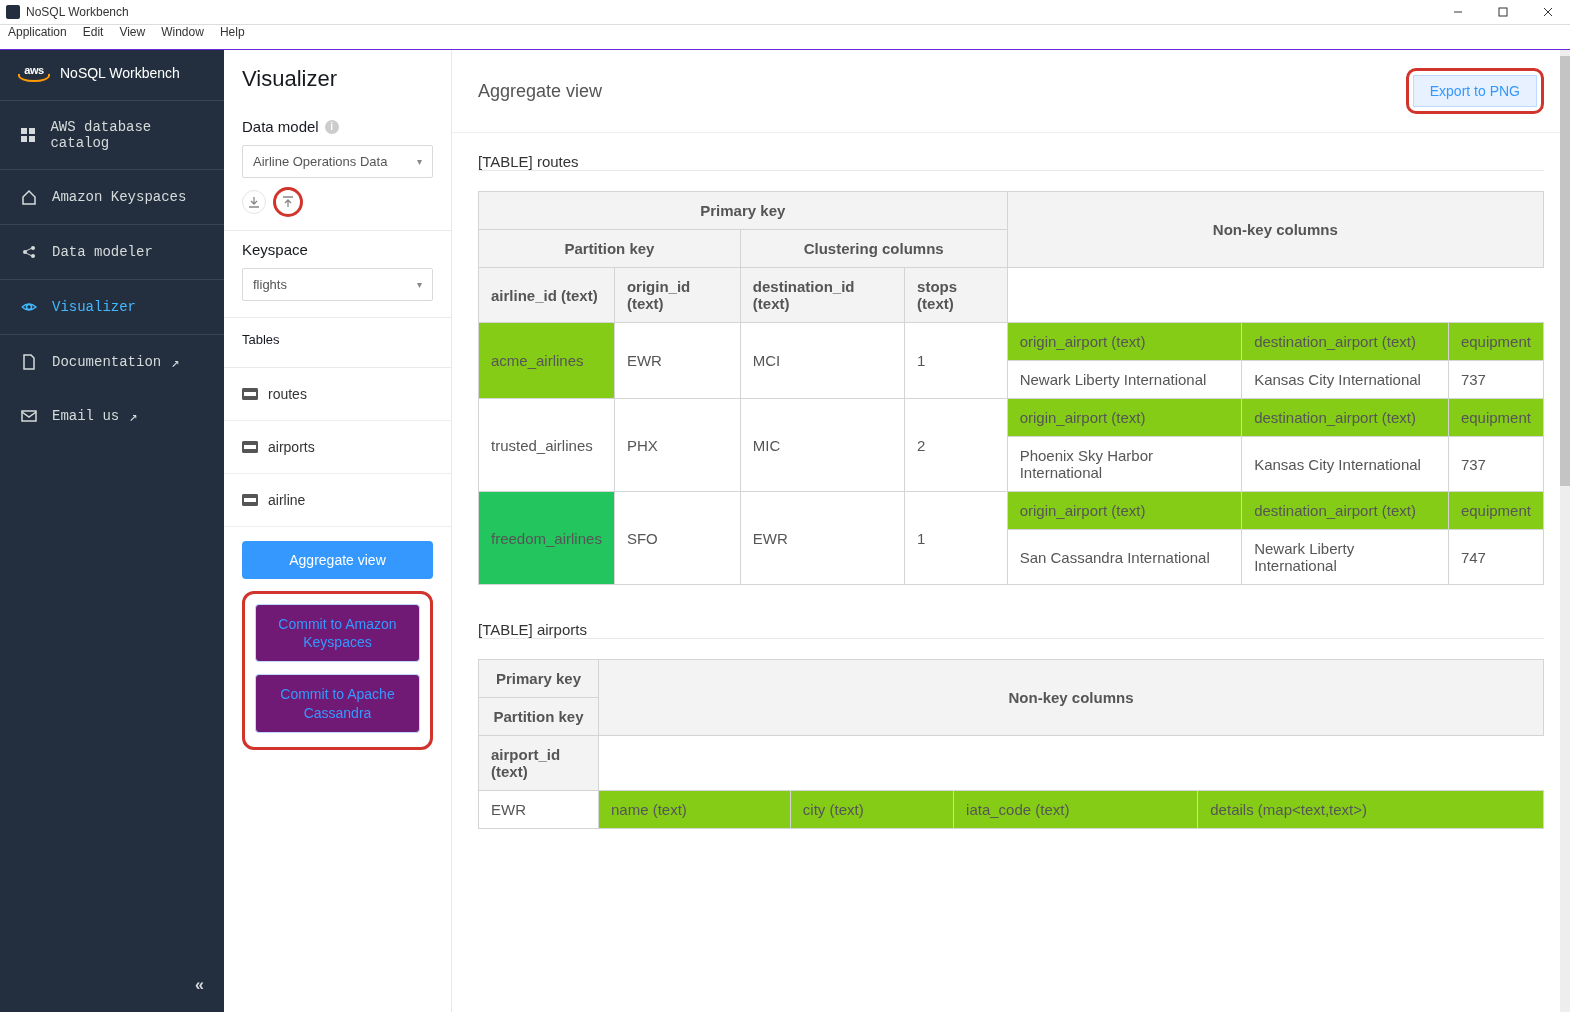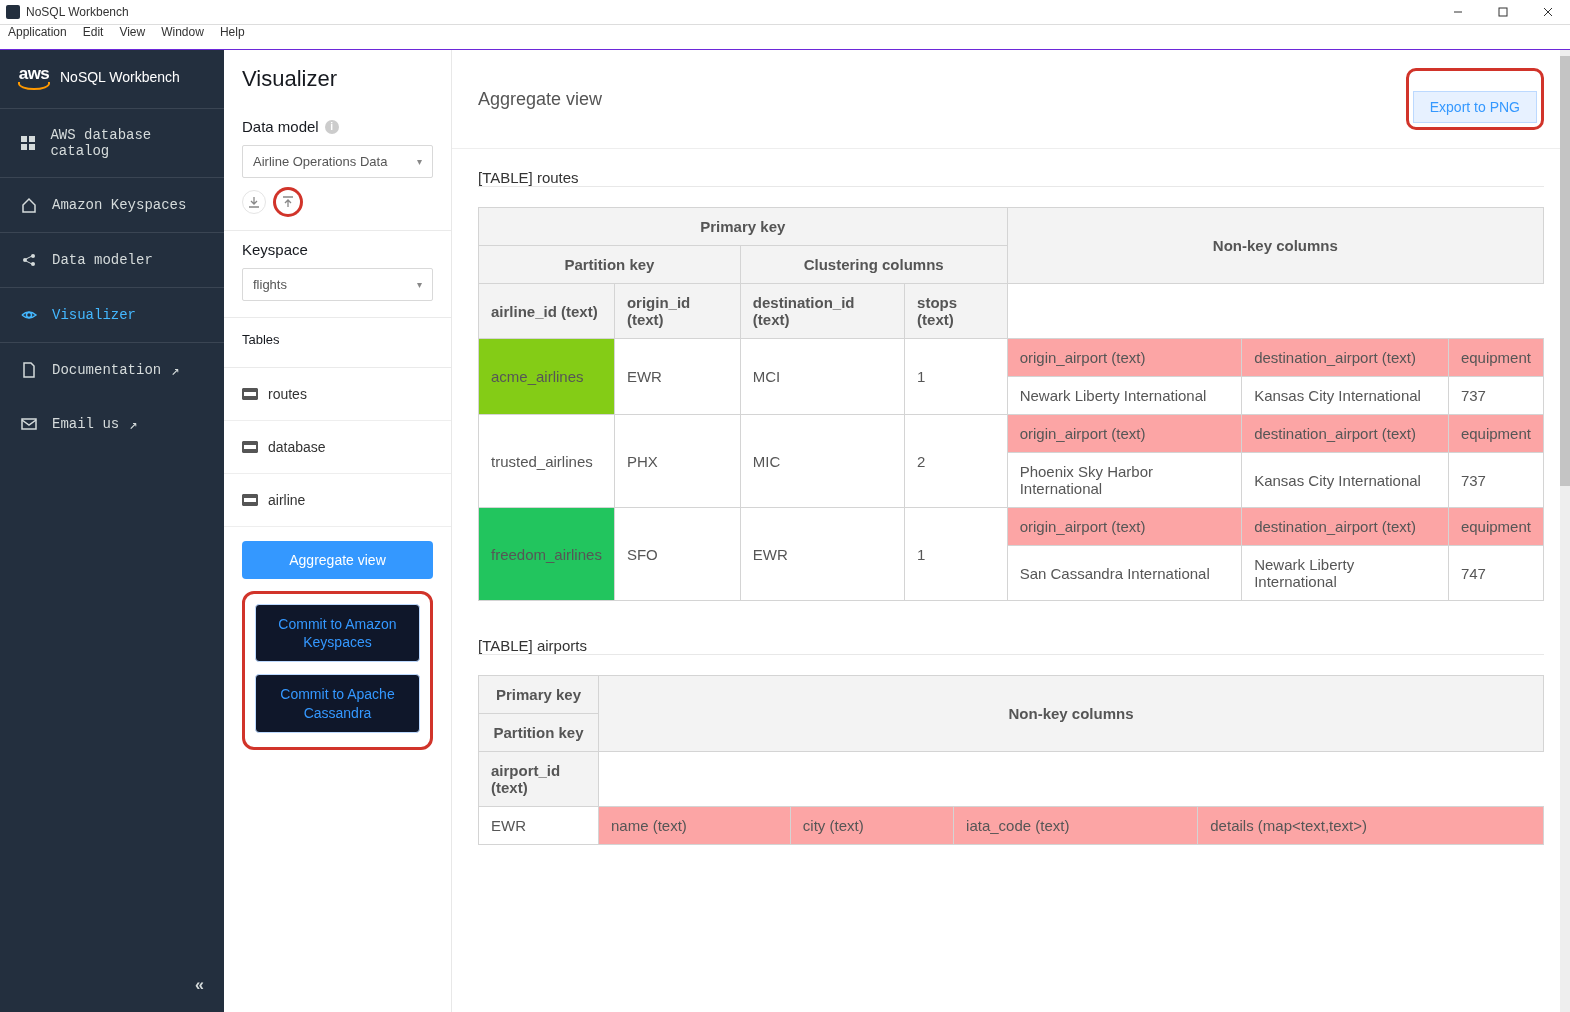--- a/index.html
+++ b/index.html
@@ -15,21 +15,21 @@
 
 
 .menubar { height: 25px; display: flex; gap: 0; padding: 0 8px; border-bottom: 1px solid #6d28d9; }
 .menubar span { font-size: 12px; color: #333; margin-right: 16px; cursor: default; }
 
 .app { display: flex; height: calc(100vh - 50px); }
 
 
 .sidebar { width: 224px; background: #232f3e; color: #d5dbdb; display: flex; flex-direction: column; position: relative; }
 .sidebar-header { display: flex; align-items: center; gap: 10px; padding: 14px 18px 18px 18px; border-bottom: 1px solid #3a4553; }
-.aws-logo { font-family: Arial; font-weight: bold; color: #fff; font-size: 17px; letter-spacing: -0.5px; display: flex; flex-direction: column; align-items: center; }
+.aws-logo { font-family: Arial; font-weight: bold; color: #fff; font-size: 11px; letter-spacing: -0.5px; display: flex; flex-direction: column; align-items: center; }
 .aws-smile { width: 32px; height: 8px; border: 2px solid #ff9900; border-top: none; border-radius: 0 0 40px 40px / 0 0 16px 16px; margin-top: -2px; }
 .sidebar-app-name { font-size: 14px; color: #fff; }
 .nav-items { list-style: none; font-family: Liberation Mono, monospace; }
 .nav-item { display: flex; align-items: center; gap: 14px; padding: 18px 20px; border-bottom: 1px solid #3a4553; color: #d5dbdb; cursor: pointer; font-size: 14px; }
 .nav-item.active { color: #44b8ff; }
 .nav-item.no-border { border-bottom: none; }
 .nav-icon { width: 18px; height: 18px; display: inline-flex; align-items: center; justify-content: center; }
 .sidebar-collapse { position: absolute; bottom: 18px; right: 20px; color: #d5dbdb; font-size: 16px; font-weight: bold; }
 
 
@@ -43,40 +43,40 @@
 .icon-row { display: flex; gap: 10px; margin-top: 12px; align-items: center; }
 .icon-btn { width: 24px; height: 24px; border: 1px solid #e5e5e5; border-radius: 50%; display: inline-flex; align-items: center; justify-content: center; color: #888; cursor: pointer; background: #fff; }
 .icon-btn.highlighted { box-shadow: 0 0 0 3px #d1342a; border-color: transparent; }
 .tables-section { padding: 14px 18px; border-bottom: 1px solid #eaeaea; }
 .tables-header { font-size: 13px; color: #16191f; margin-bottom: 6px; }
 .table-item { display: flex; align-items: center; gap: 10px; padding: 18px 18px; border-bottom: 1px solid #eee; color: #333; font-size: 14px; cursor: pointer; }
 .table-icon { width: 16px; height: 12px; display: inline-block; background: linear-gradient(#555 0 33%, transparent 33% 66%, #555 66% 100%), linear-gradient(90deg, #555 0 10%, transparent 10% 90%, #555 90% 100%); border: 1px solid #555; border-radius: 1px; }
 .btn-section { padding: 14px 18px; }
 .btn { width: 100%; padding: 10px 8px; border-radius: 4px; font-size: 14px; text-align: center; cursor: pointer; margin-bottom: 12px; border: 1px solid transparent; }
 .btn-primary { background: #3498ff; color: #fff; }
-.btn-light { background: #0f172a; color: #3498ff; border: 1px solid #bcd9ff; line-height: 1.3; }
+.btn-light { background: #701a75; color: #3498ff; border: 1px solid #bcd9ff; line-height: 1.3; }
 .commit-group { border: 3px solid #d1342a; border-radius: 12px; padding: 10px 10px 2px 10px; }
 .drag-handle { position: absolute; right: -4px; top: 430px; width: 6px; height: 14px; color: #888; font-size: 8px; line-height: 4px; }
 
 
 .main { flex: 1; overflow: auto; background: #fff; }
 .main-header { display: flex; align-items: center; justify-content: space-between; padding: 18px 26px; border-bottom: 1px solid #eee; }
 .main-title { font-size: 18px; color: #555; font-weight: 400; }
 .export-wrap { border: 3px solid #d1342a; border-radius: 10px; padding: 4px; }
-.export-btn { background: #e7f1ff; color: #3498ff; border: 1px solid #bcd9ff; border-radius: 0; padding: 7px 16px; font-size: 14px; cursor: pointer; margin-top: 16px; }
+.export-btn { background: #e7f1ff; color: #3498ff; border: 1px solid #bcd9ff; border-radius: 0; padding: 7px 16px; font-size: 14px; cursor: pointer; }
 .table-section { padding: 20px 26px 8px 26px; }
 .table-caption { font-size: 15px; color: #333; border-bottom: 1px solid #e8e8e8; margin-bottom: 20px; }
 .data-scroll { overflow-x: auto; border-bottom: 8px solid transparent; }
 .data-scroll::-webkit-scrollbar { height: 12px; }
 .data-scroll::-webkit-scrollbar-track { background: #eee; }
 .data-scroll::-webkit-scrollbar-thumb { background: #c1c1c1; }
 table.data { border-collapse: collapse; width: 100%; min-width: 870px; }
 table.data th, table.data td { border: 1px solid #d4d4d4; padding: 10px 12px; text-align: left; font-size: 15px; color: #565656; font-weight: 400; }
 table.data th { background: #f3f3f3; font-weight: 600; color: #555; }
-.subhdr td { background: #fca5a5; font-weight: 400; color: #565656; }
+.subhdr td { background: #84cc16; font-weight: 400; color: #565656; }
 table.data .center { text-align: center; }
 
 .scroller-right { position: absolute; right: 0; top: 50px; width: 10px; height: calc(100% - 50px); background: #eee; }
 .scroller-thumb { width: 10px; height: 430px; background: #c4c4c4; margin-top: 6px; }
 </style>
 </head>
 <body>
 
 <div class="titlebar">
   <div class="titlebar-left">
@@ -221,21 +221,21 @@
 
     <div class="tables-section">
       <div class="tables-header">Tables</div>
     </div>
     <div class="table-item">
       <span class="table-icon"></span>
       <span>routes</span>
     </div>
     <div class="table-item">
       <span class="table-icon"></span>
-      <span>database</span>
+      <span>airports</span>
     </div>
     <div class="table-item">
       <span class="table-icon"></span>
       <span>airline</span>
     </div>
 
     <div class="btn-section">
       <div class="btn btn-primary">Aggregate view</div>
       <div class="commit-group">
         <div class="btn btn-light">Commit to Amazon Keyspaces</div>

